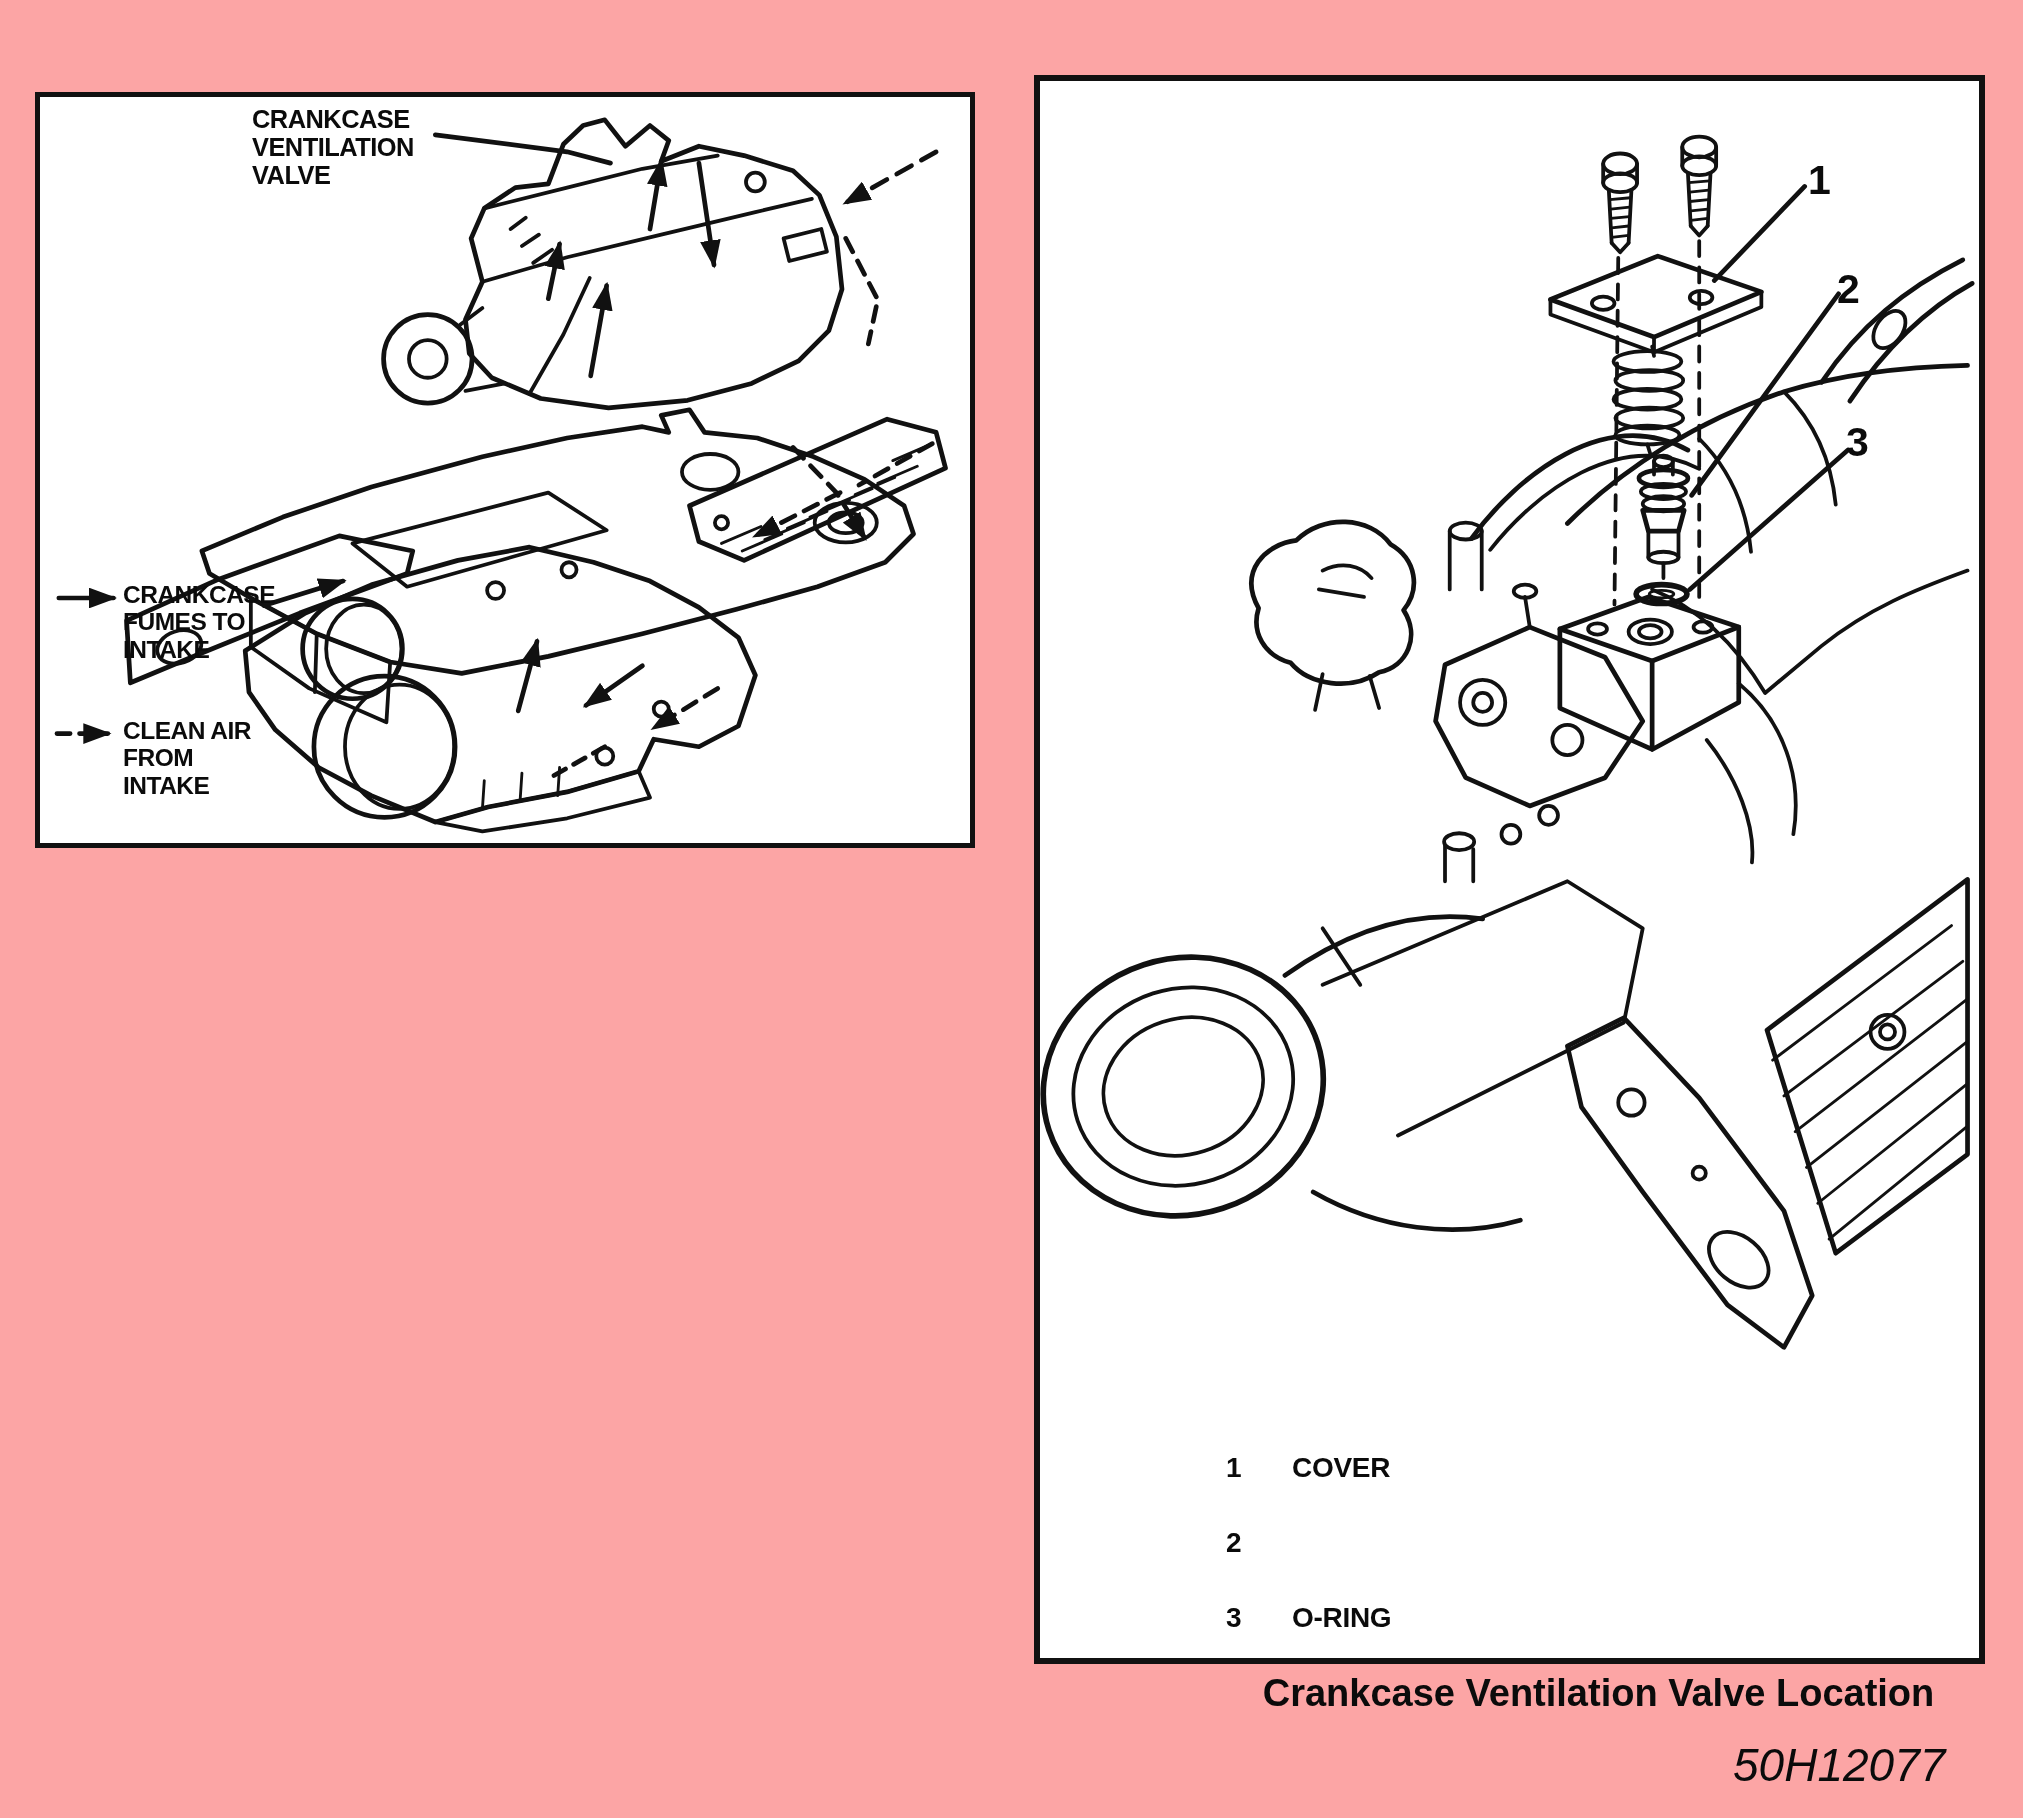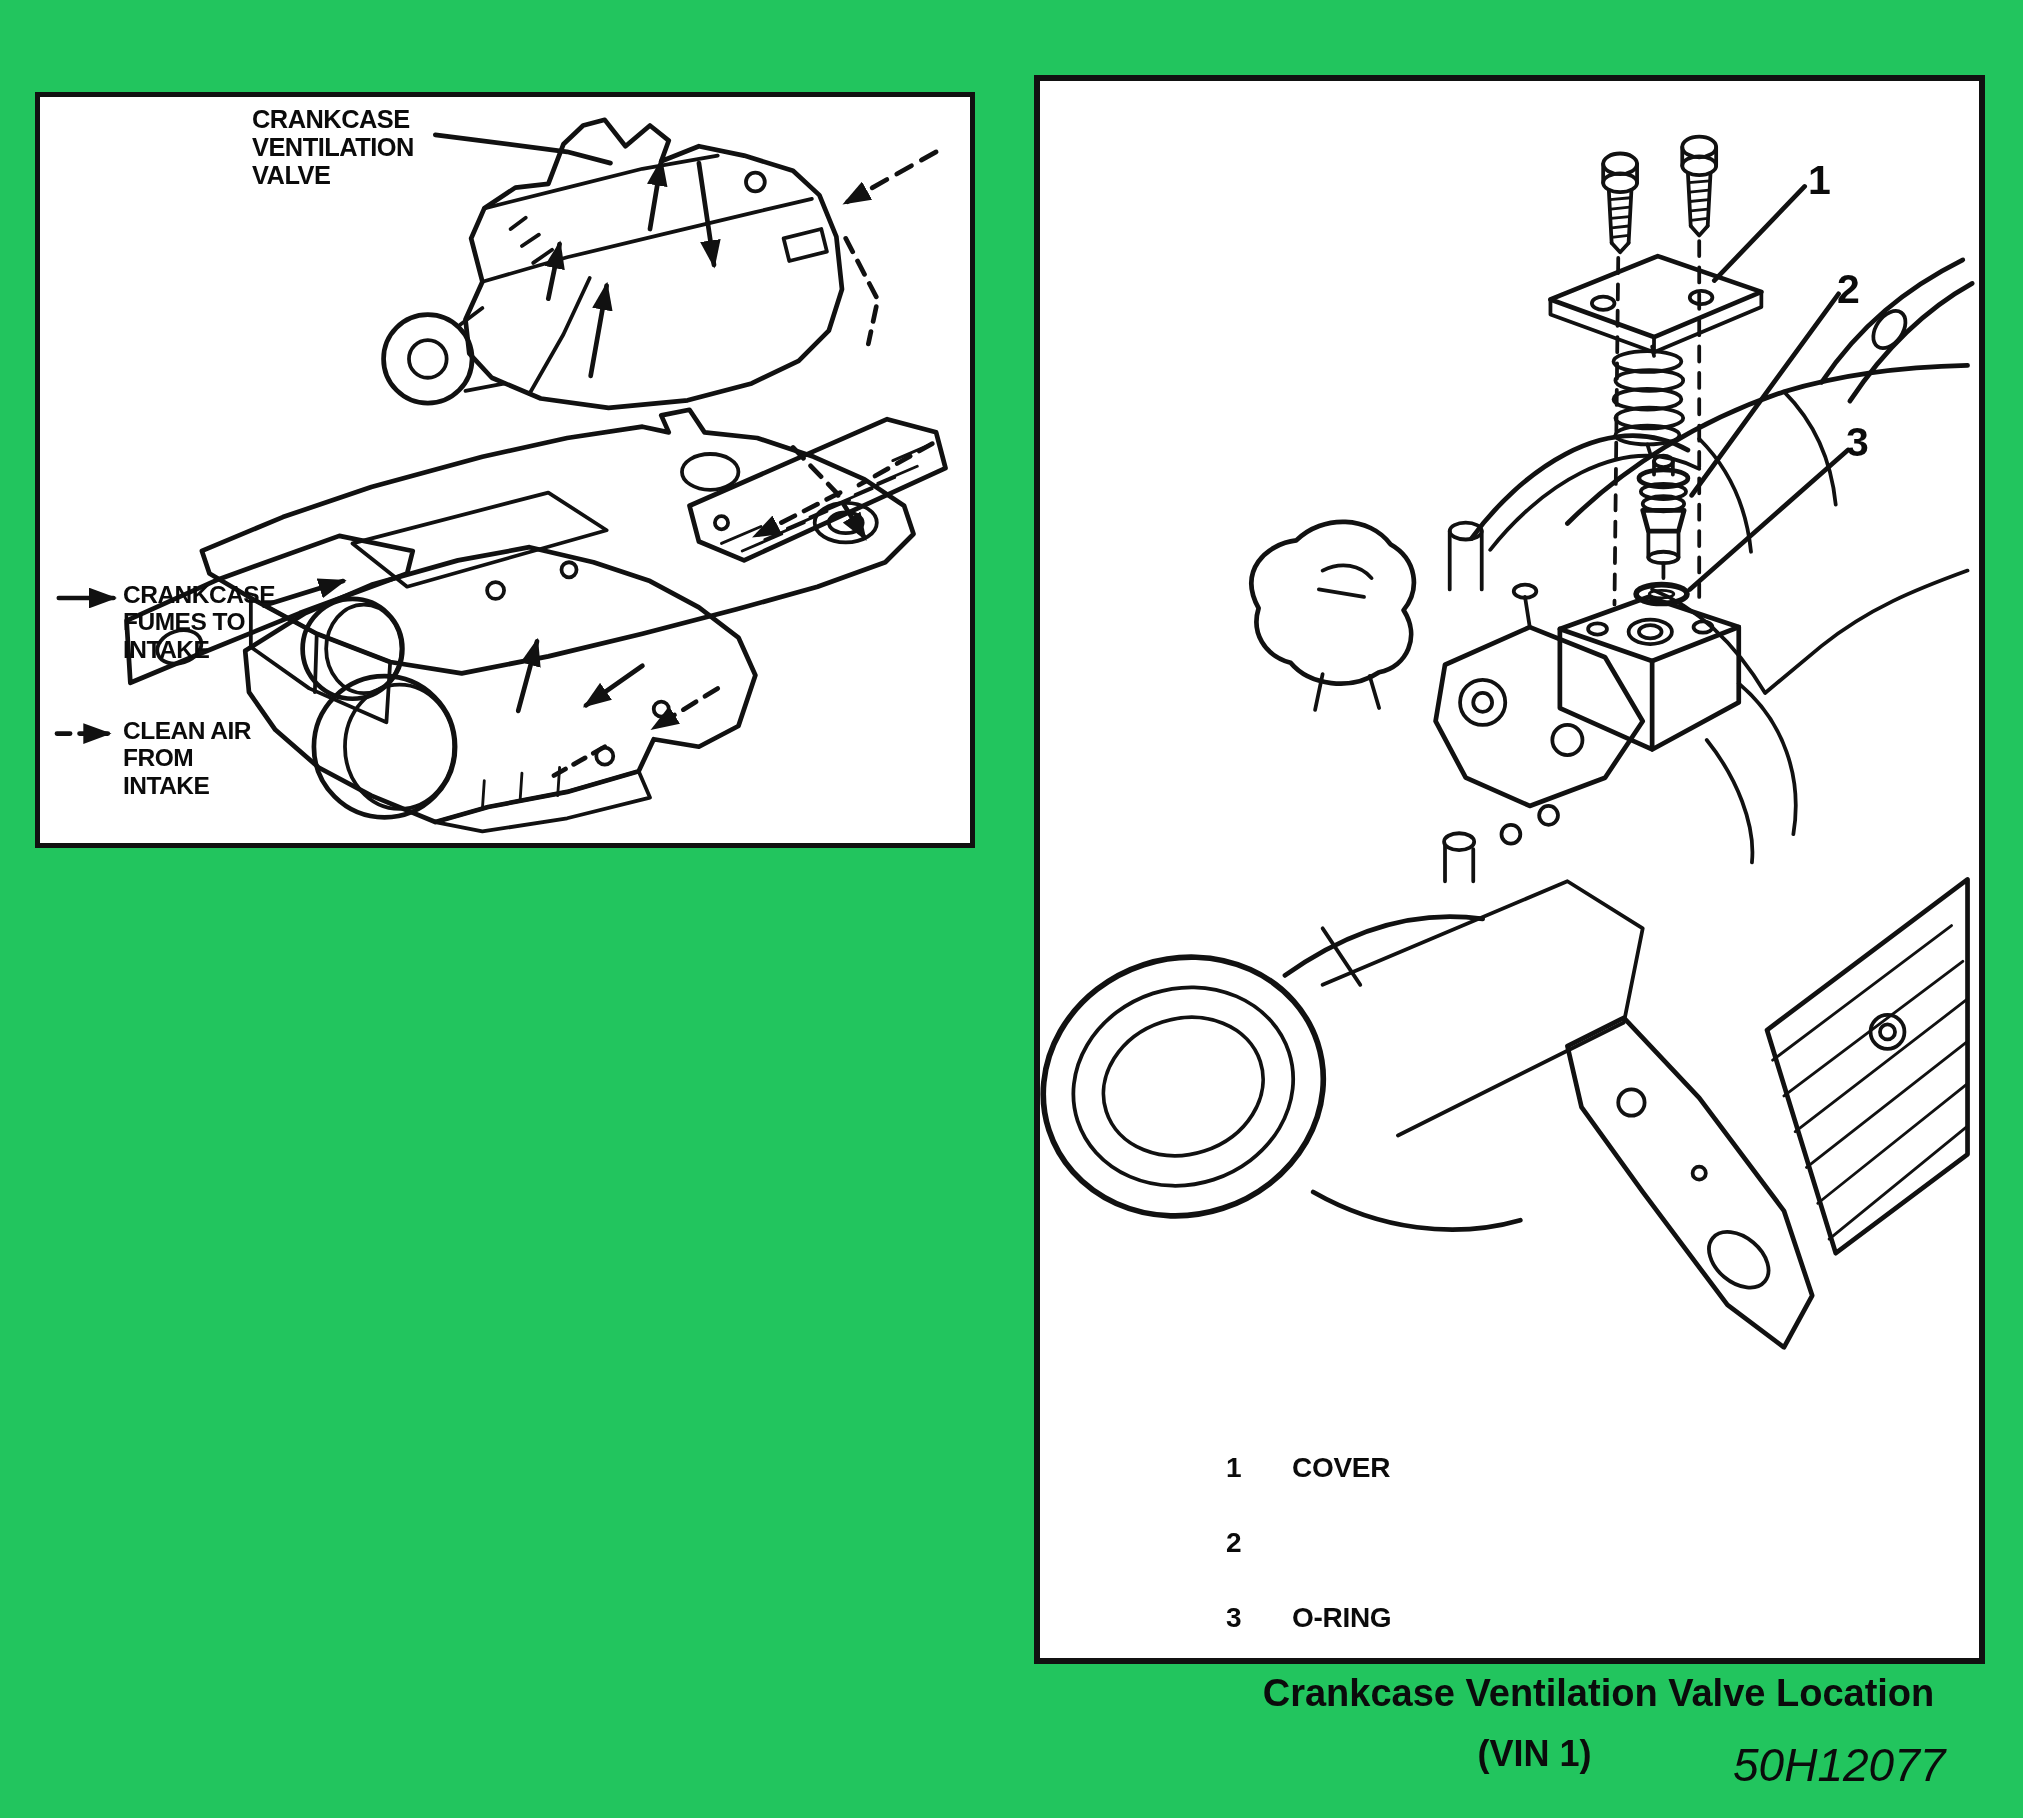--- a/index.html
+++ b/index.html
@@ -1,17 +1,17 @@
 <!DOCTYPE html>
 <html style="font-size:15px"><head>
 <meta charset="utf-8">
 <style>
   html,body{margin:0;padding:0;background:#ffffff;}
   .stage{
-    position:relative;width:2024px;height:1818px;background:#22c55e;overflow:hidden;
+    position:relative;width:2024px;height:1818px;background:#fca5a5;overflow:hidden;
     font-family:"Liberation Sans", sans-serif;color:#111;
   }
   .panel{position:absolute;background:#fff;}
   .panel.left{left:35px;top:92px;width:930px;height:746px;border:5.6px solid #111;}
   .panel.right{left:1034px;top:75px;width:939px;height:1577px;border:6.6px solid #111;}
   .panel svg{position:absolute;left:0;top:0;}
   .lbl{
     position:absolute;font-weight:bold;letter-spacing:-0.5px;line-height:1.12;
     white-space:pre;color:#0b0b0b;
   }
@@ -269,17 +269,16 @@
         <span class="num">2</span>
       </div>
       <div class="parts-row">
         <span class="num">3</span>
         <span>O-RING</span>
       </div>
     </div>
   </div>
 
   <div class="caption right-cap1">Crankcase Ventilation Valve Location</div>
-  <div class="caption right-cap2">(VIN 1)</div>
   <div class="fig-num">50H12077</div>
 
 </div>
 
 
 </body></html>

